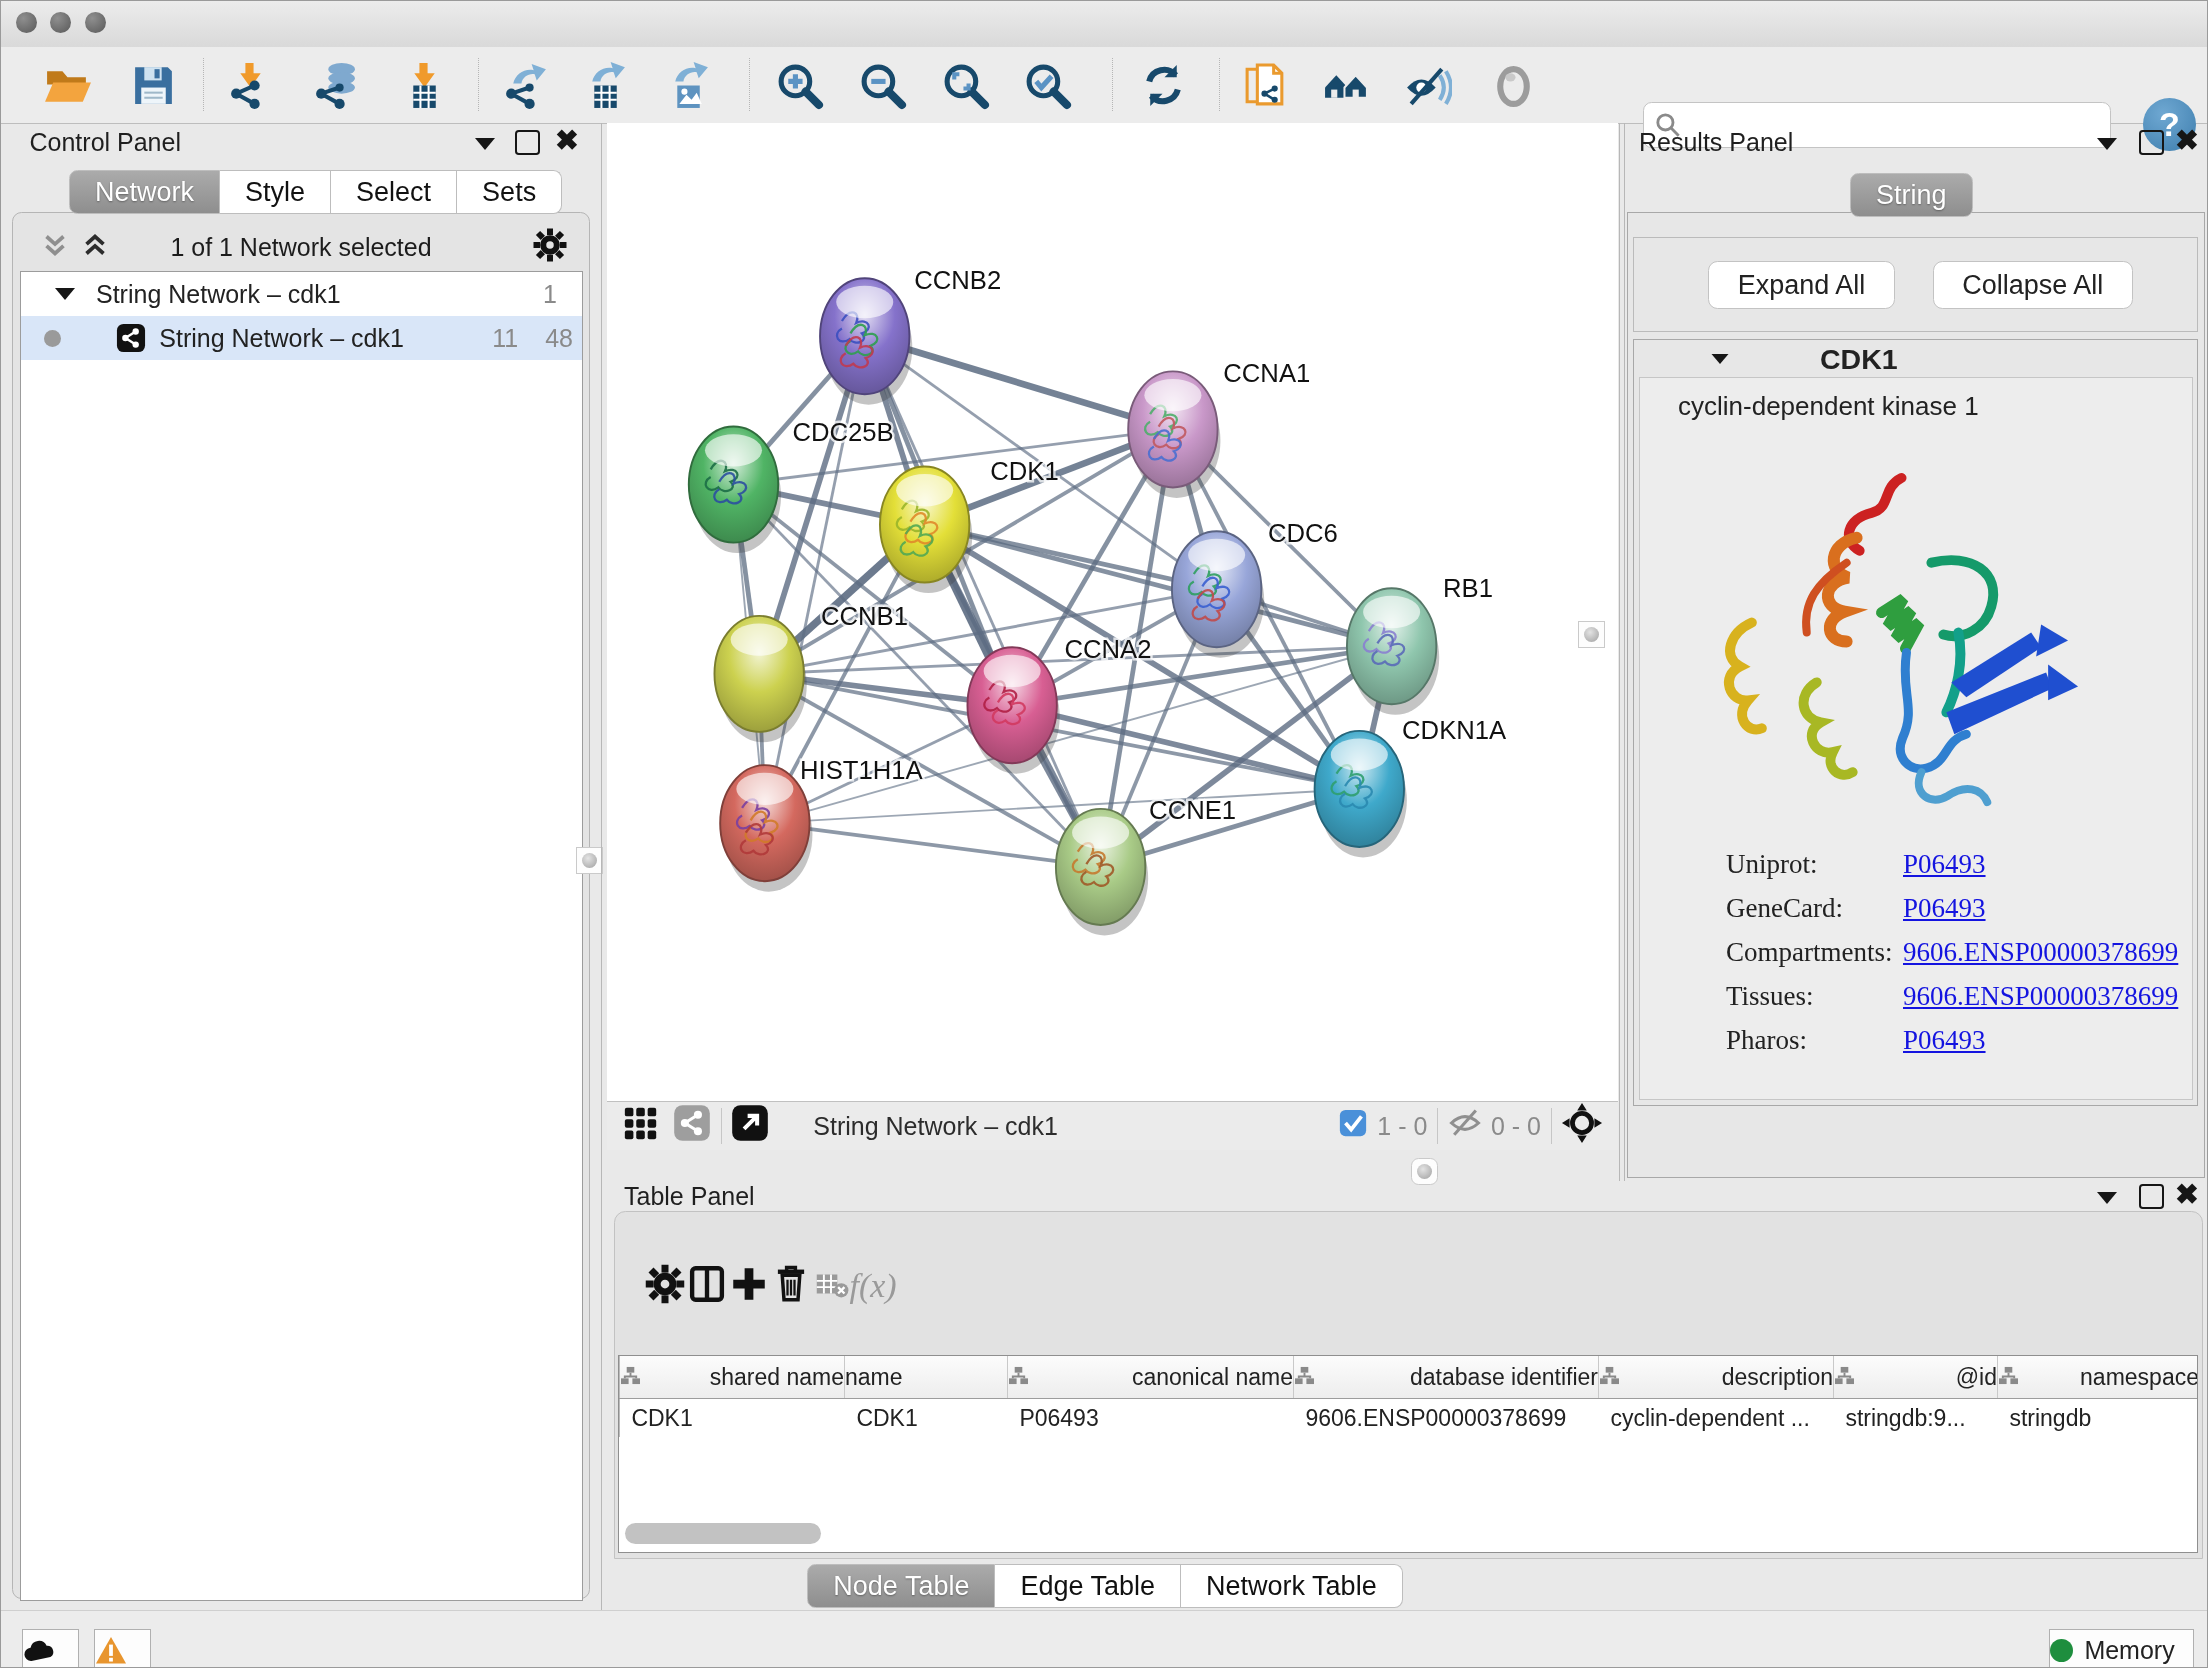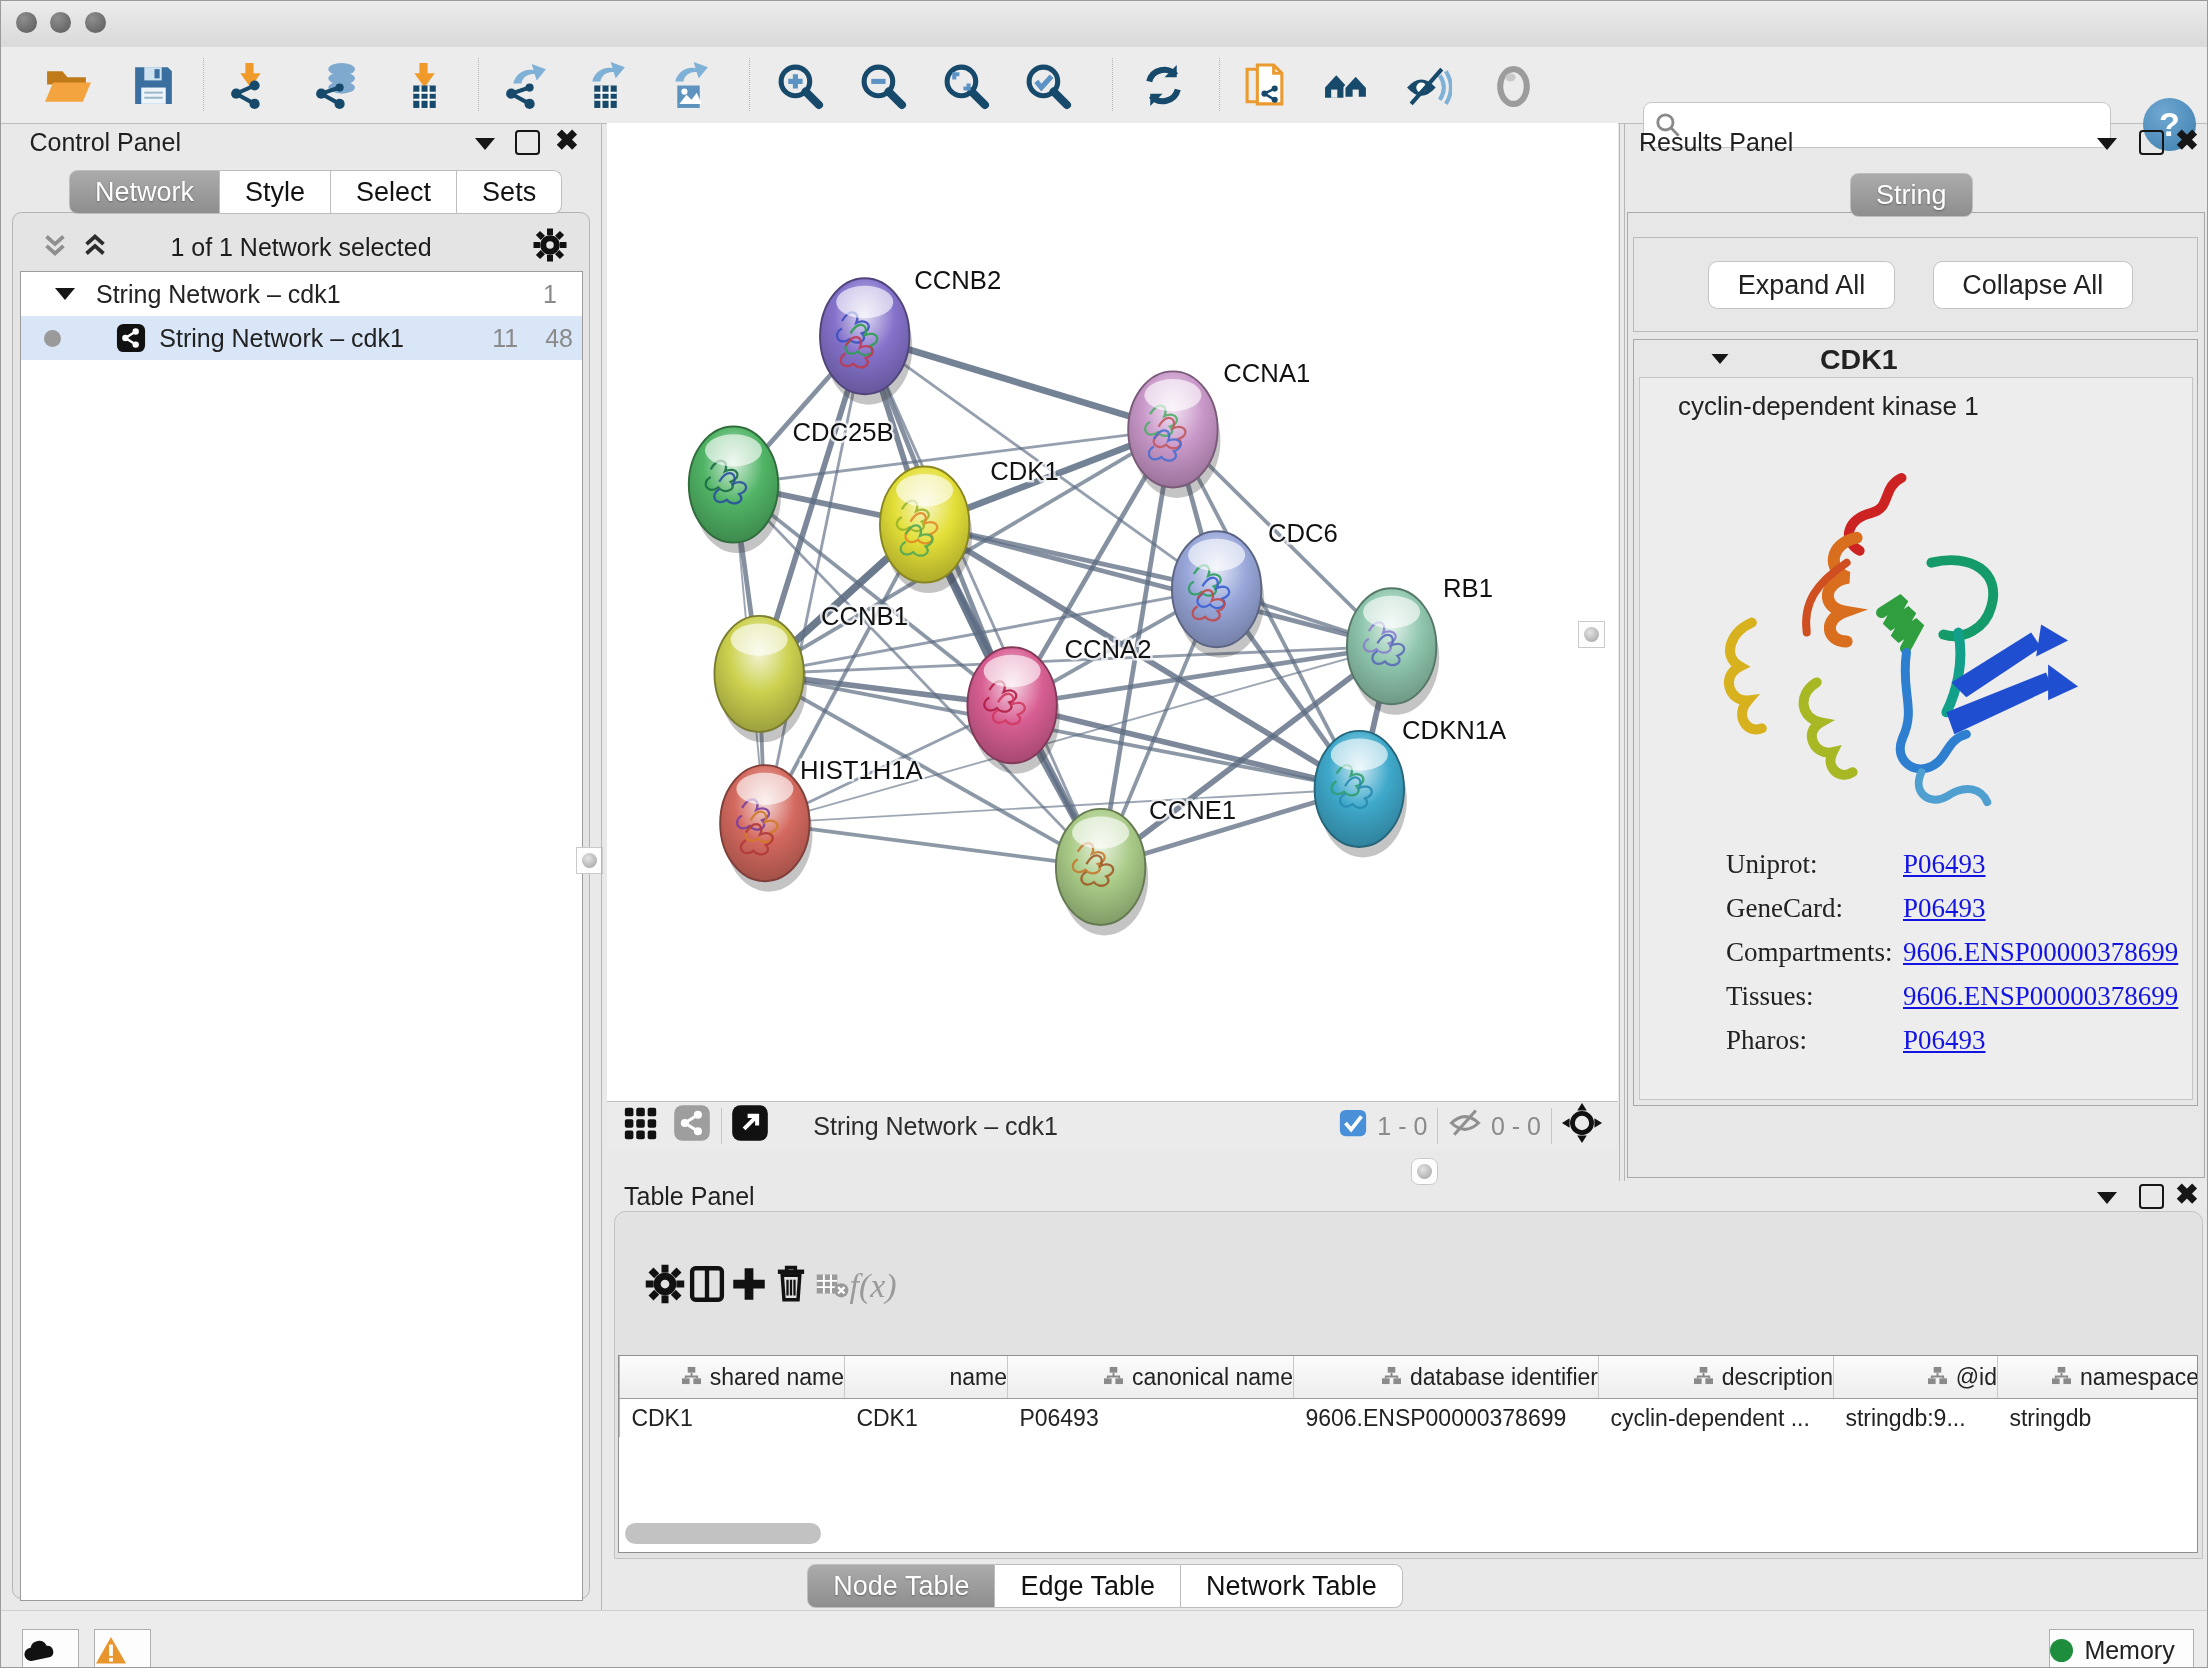--- a/index.html
+++ b/index.html
@@ -59,21 +59,21 @@
   #cdk1-inner{left:1638px;top:376px;width:554px;height:723px;background:#ededed;border:1px solid #c6c6c6;box-sizing:border-box;}
   .serif{font-family:"Liberation Serif",serif;}
   .xl-row{display:flex;font-size:27px;height:44px;align-items:center;}
   .xl-label{width:177px;margin-left:86px;}
   .xl-link{color:#1414e0;text-decoration:underline;}
   
   #tp-toolbox{left:613px;top:1210px;width:1587px;height:346px;background:#e2e2e2;
     border:1px solid #c2c2c2;border-radius:11.4px 11.4px 0 0;}
   #tbl{left:617px;top:1354px;width:1580px;height:198px;background:#fff;border:1.9px solid #8f8f8f;box-sizing:border-box;overflow:hidden;}
   #tbl-head{display:flex;height:42px;background:linear-gradient(#fcfcfc,#ededed);border-bottom:1.9px solid #9c9c9c;}
-  .hcell{display:flex;align-items:center;justify-content:flex-end;font-size:23px;color:#222;
+  .hcell{display:flex;align-items:center;justify-content:space-between;font-size:23px;color:#222;
     border-right:1px solid #c9c9c9;box-sizing:border-box;gap:7.6px;overflow:hidden;white-space:nowrap;}
   .dcell{font-size:23px;padding-left:11.4px;box-sizing:border-box;overflow:hidden;white-space:nowrap;
     display:flex;align-items:center;}
   #tbl-row{display:flex;height:38px;background:#fff;}
   #hscroll-thumb{left:624px;top:1522px;width:196px;height:21px;background:#c2c2c2;border-radius:10.5px;}
   #bottom-tabs{left:0;top:1563px;width:2208px;height:47px;display:flex;justify-content:center;}
   
   #statusbar{left:0;top:1609px;width:2208px;height:59px;background:#ececec;border-top:1.9px solid #cfcfcf;}
   .sbtn{top:18px;height:40px;background:#fdfdfd;border:1.9px solid #b0b0b0;display:flex;
     align-items:center;justify-content:flex-start;}

